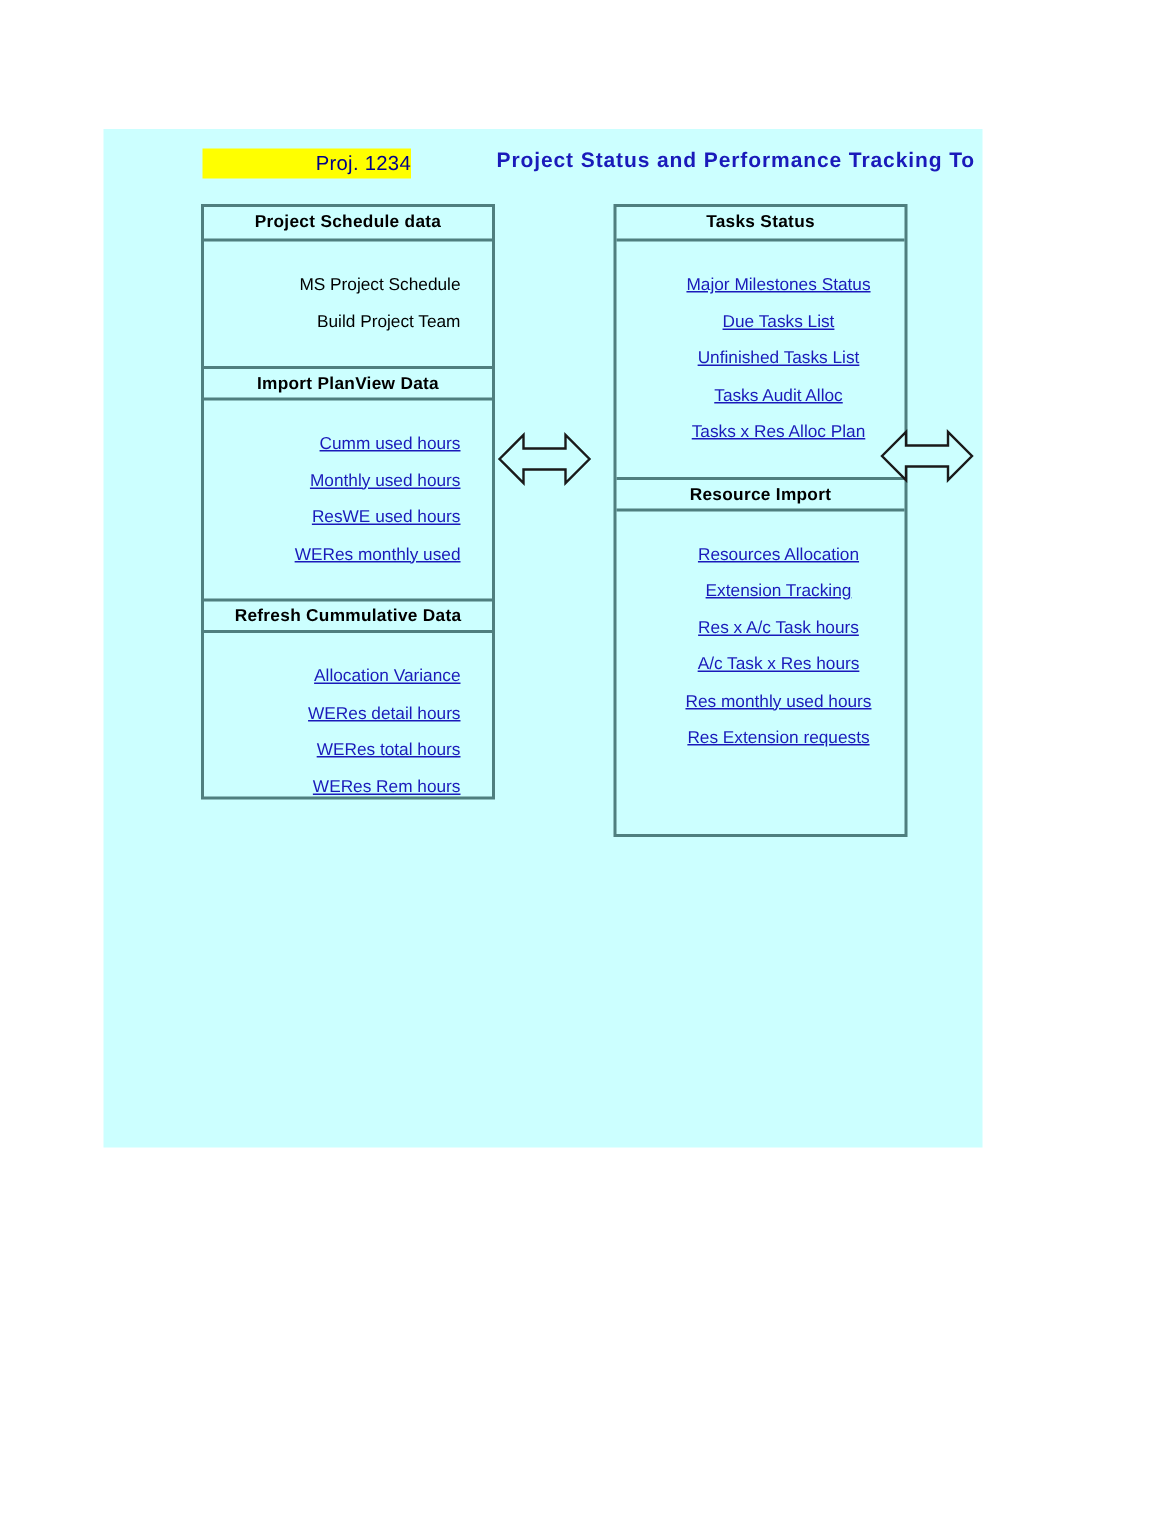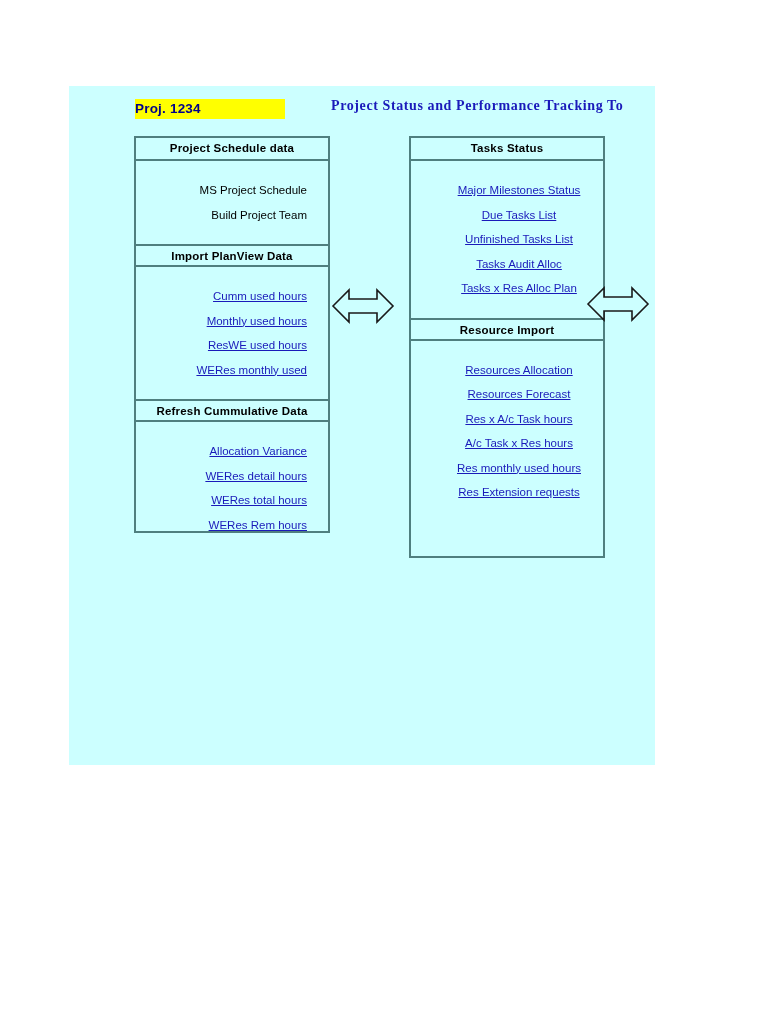--- a/index.html
+++ b/index.html
@@ -29,40 +29,39 @@
     position: absolute;
     left: 0;
     top: 0;
     width: 586px;
     height: 48px;
   }
   #proj-badge {
     position: absolute;
     left: 66px;
     top: 13px;
-    width: 150px;
+    width: 139px;
     height: 20px;
     background: #ffff00;
     color: #00008b;
-    font-weight: bold;
+    font-weight: normal;
     font-size: 13.5px;
     line-height: 20px;
-    text-align: left;
+    text-align: right;
     letter-spacing: 0.2px;
   }
   #main-title {
     position: absolute;
     left: 262px;
     top: 12px;
     white-space: nowrap;
     color: #1a1aba;
     font-weight: bold;
     font-size: 14px;
     letter-spacing: 0.6px;
-    font-family: Liberation Serif, serif;
   }
 
   
   .panel {
     position: absolute;
     box-sizing: border-box;
     border: 2px solid #4f7f7f;
     background: #ccffff;
   }
   #panel-left  { left: 65px;  top: 50px; width: 196px; height: 397px; }
@@ -163,21 +162,21 @@
         <div class="items">
           <div class="item center"><span class="lnk">Major Milestones Status</span></div>
           <div class="item center"><span class="lnk">Due Tasks List</span></div>
           <div class="item center"><span class="lnk">Unfinished Tasks List</span></div>
           <div class="item center"><span class="lnk">Tasks Audit Alloc</span></div>
           <div class="item center"><span class="lnk">Tasks x Res Alloc Plan</span></div>
         </div>
         <div class="section-header with-top">Resource Import</div>
         <div class="items">
           <div class="item center"><span class="lnk">Resources Allocation</span></div>
-          <div class="item center"><span class="lnk">Resources Forecast</span></div>
+          <div class="item center"><span class="lnk">Extension Tracking</span></div>
           <div class="item center"><span class="lnk">Res x A/c Task hours</span></div>
           <div class="item center"><span class="lnk">A/c Task x Res hours</span></div>
           <div class="item center"><span class="lnk">Res monthly used hours</span></div>
           <div class="item center"><span class="lnk">Res Extension requests</span></div>
         </div>
       </div>
   </div>
 
   <div class="arrow" id="arrow-center">
     <svg viewBox="0 0 64 44" xmlns="http://www.w3.org/2000/svg">

